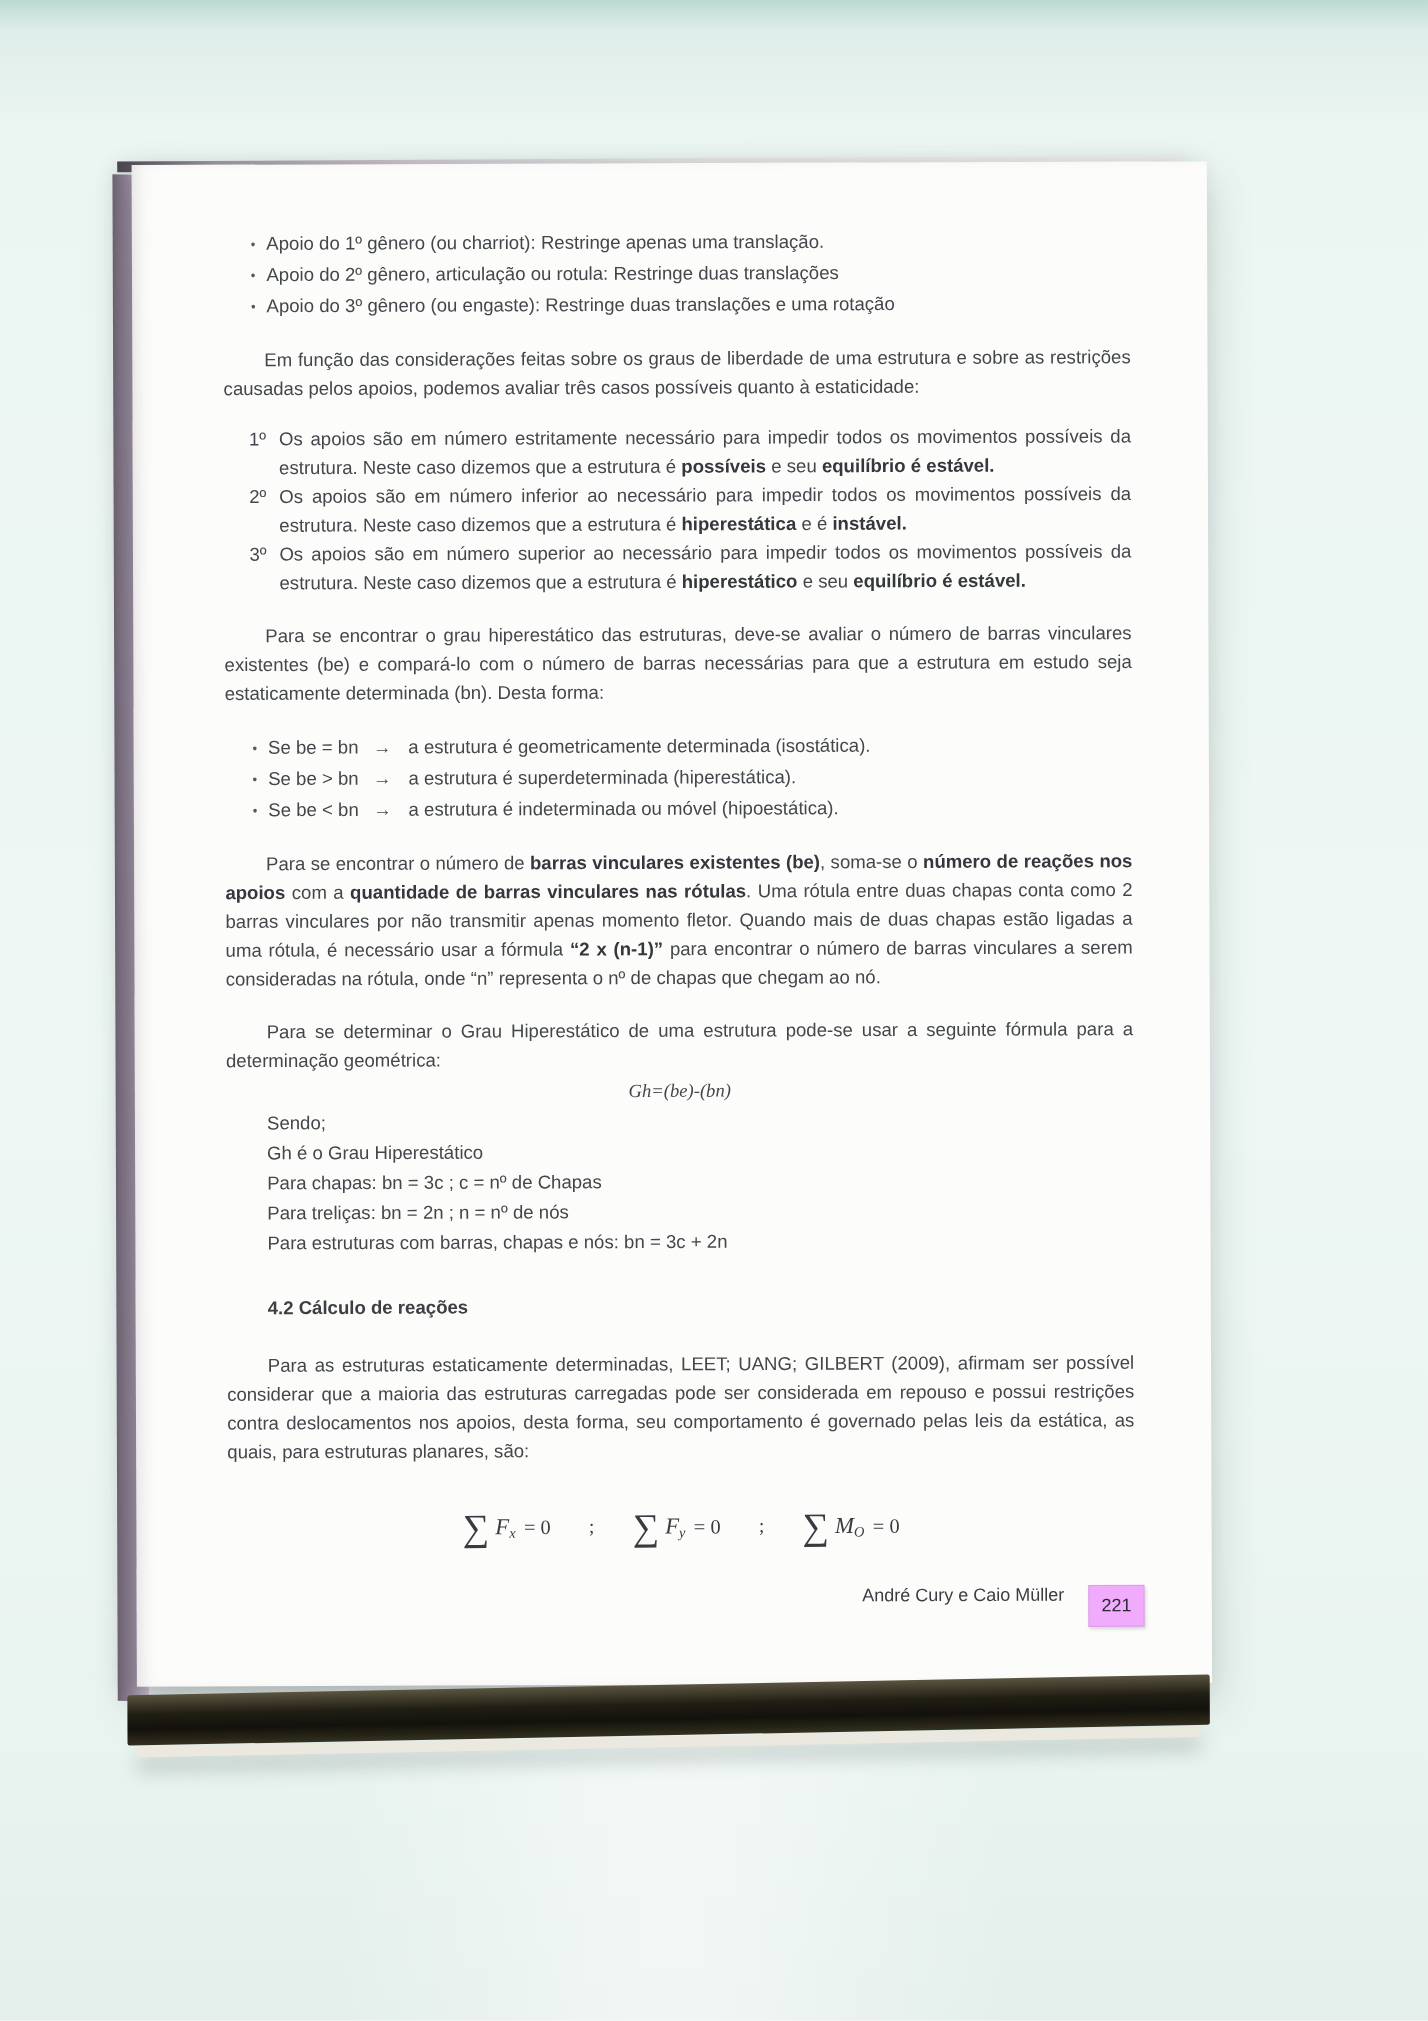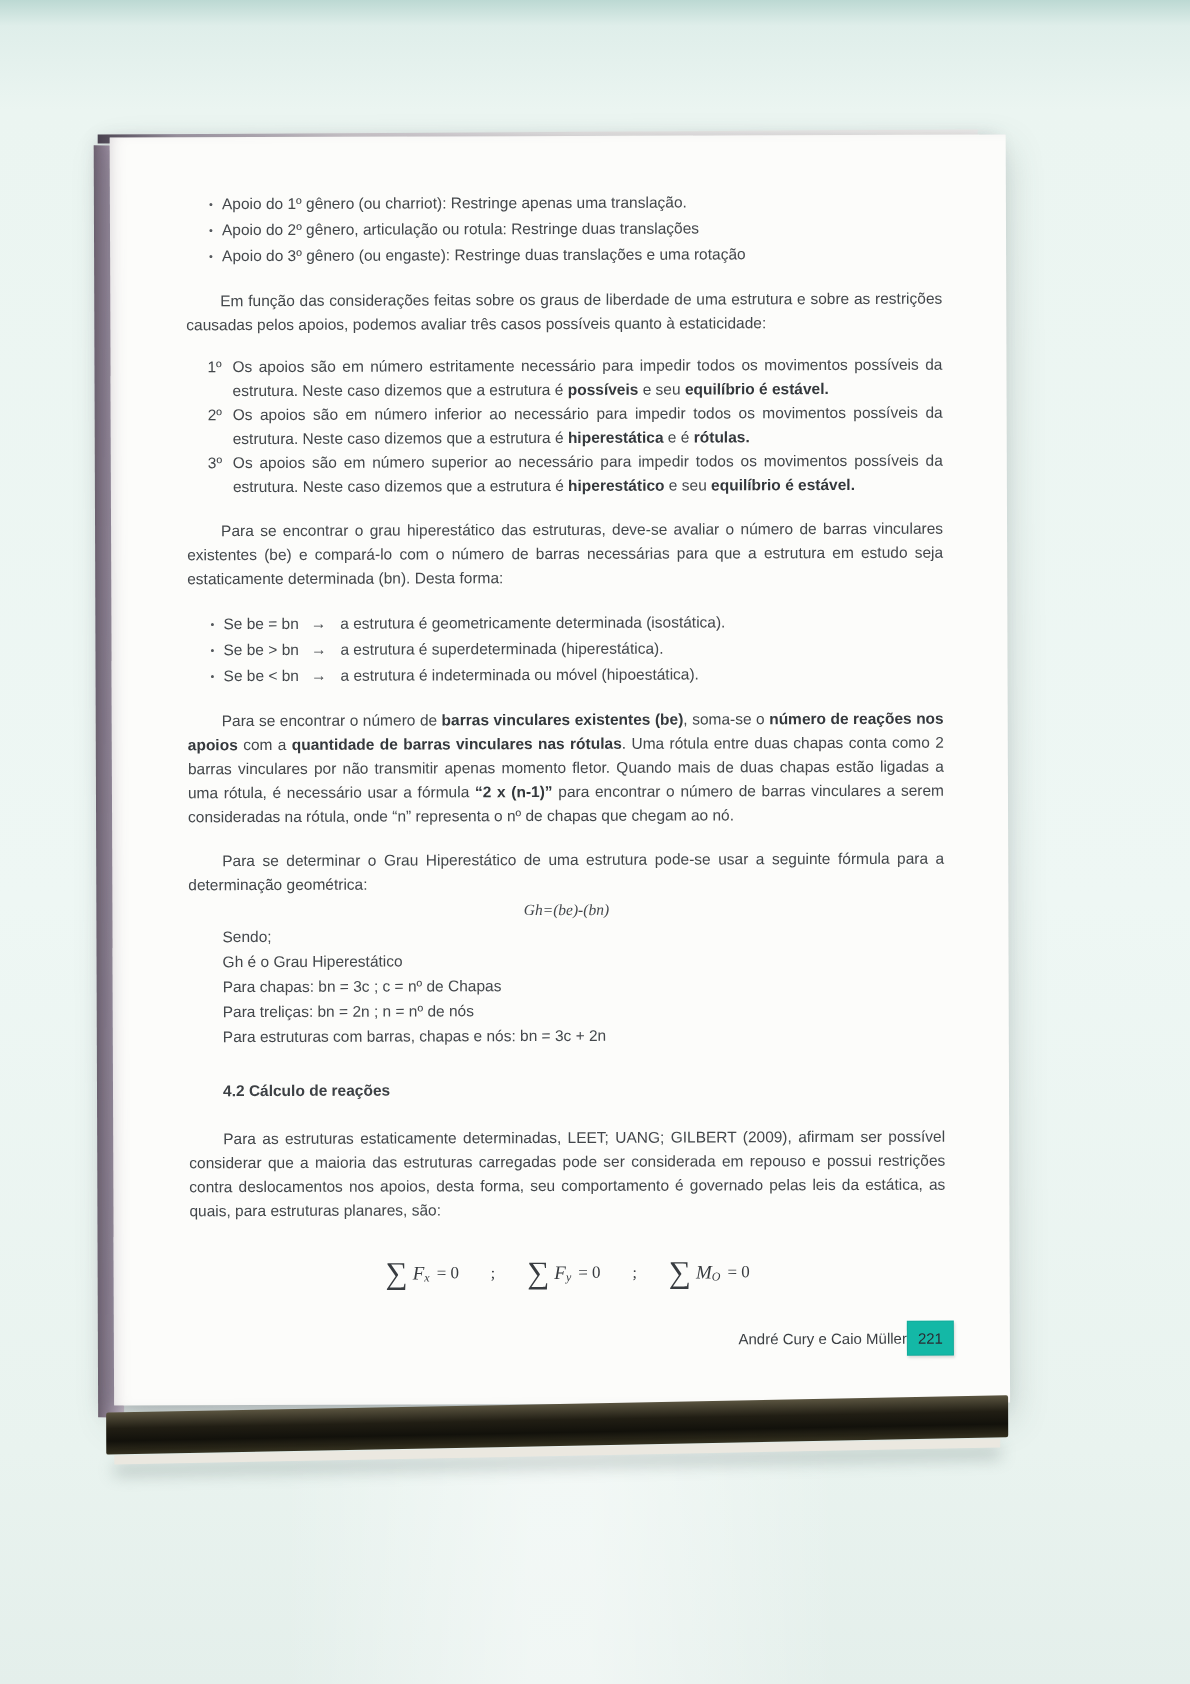--- a/index.html
+++ b/index.html
@@ -64,24 +64,24 @@
   .section-heading { margin-top:30px; padding-left:34px; font-weight:700; font-size:15.5px; color:#3c4044; }
   .reactions { margin-top:24px; }
   .equations { margin-top:36px; text-align:center; color:#383c40; font-family:"Liberation Serif", serif; white-space:nowrap; }
   .eq { display:inline-flex; align-items:center; vertical-align:middle; }
   .sigma { font-size:31px; line-height:30px; margin-right:5px; }
   .var { font-style:italic; font-size:19px; }
   .eq sub { font-size:12px; font-style:italic; position:relative; top:4px; }
   .rhs { font-size:17px; margin-left:7px; }
   .eqsep { display:inline-block; margin:0 28px; font-size:16px; vertical-align:middle; }
   b, .seg-b { font-weight:700; color:#34383c; }
-  .footer { position:absolute; top:1186px; right:56px; display:flex; align-items:center; }
+  .footer { position:absolute; top:1186px; right:56px; display:flex; align-items:flex-start; gap:20px; }
   .authors { font-size:15px; color:#3a3e42; }
   .page-badge {
-    width:47px; height:35px; background:#14b8a6; color:#2b2b33;
+    width:47px; height:35px; background:#f0abfc; color:#2b2b33;
     display:flex; align-items:center; justify-content:center; font-size:15px;
     box-shadow: inset 0 0 0 1px rgba(0,0,0,.07), 1px 2px 3px rgba(0,0,0,.15);
   }
 </style>
 </head>
 <body>
 
 <div class="photo-bg"></div>
 <div class="light-strip"></div>
 
@@ -100,21 +100,21 @@
 
       <p class="para">Em função das considerações feitas sobre os graus de liberdade de uma estrutura e sobre as restrições causadas pelos apoios, podemos avaliar três casos possíveis quanto à estaticidade:</p>
 
       <ol class="cases">
         <li class="case">
           <span class="num">1º</span>
           <span><span>Os apoios são em número estritamente necessário para impedir todos os movimentos possíveis da estrutura. Neste caso dizemos que a estrutura é </span><span class="seg-b">possíveis</span><span> e seu </span><span class="seg-b">equilíbrio é estável.</span></span>
         </li>
         <li class="case">
           <span class="num">2º</span>
-          <span><span>Os apoios são em número inferior ao necessário para impedir todos os movimentos possíveis da estrutura. Neste caso dizemos que a estrutura é </span><span class="seg-b">hiperestática</span><span> e é </span><span class="seg-b">rótulas.</span></span>
+          <span><span>Os apoios são em número inferior ao necessário para impedir todos os movimentos possíveis da estrutura. Neste caso dizemos que a estrutura é </span><span class="seg-b">hiperestática</span><span> e é </span><span class="seg-b">instável.</span></span>
         </li>
         <li class="case">
           <span class="num">3º</span>
           <span><span>Os apoios são em número superior ao necessário para impedir todos os movimentos possíveis da estrutura. Neste caso dizemos que a estrutura é </span><span class="seg-b">hiperestático</span><span> e seu </span><span class="seg-b">equilíbrio é estável.</span></span>
         </li>
       </ol>
 
       <p class="para">Para se encontrar o grau hiperestático das estruturas, deve-se avaliar o número de barras vinculares existentes (be) e compará-lo com o número de barras necessárias para que a estrutura em estudo seja estaticamente determinada (bn). Desta forma:</p>
 
       <ul class="conditions">

